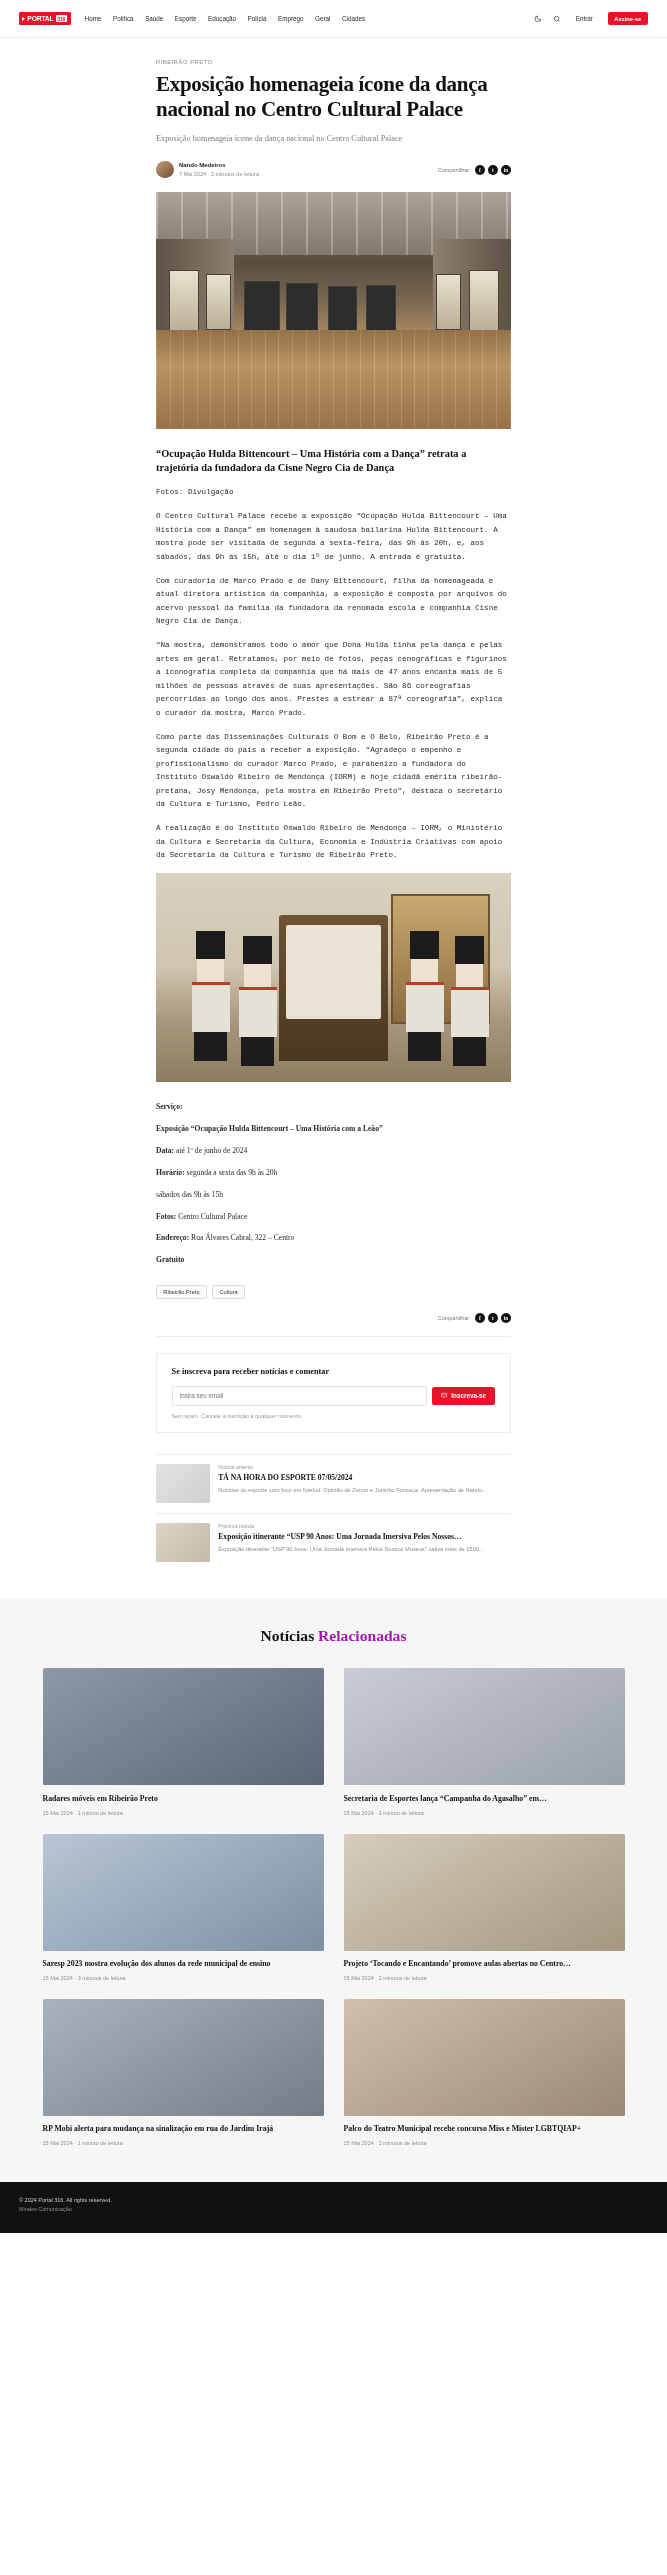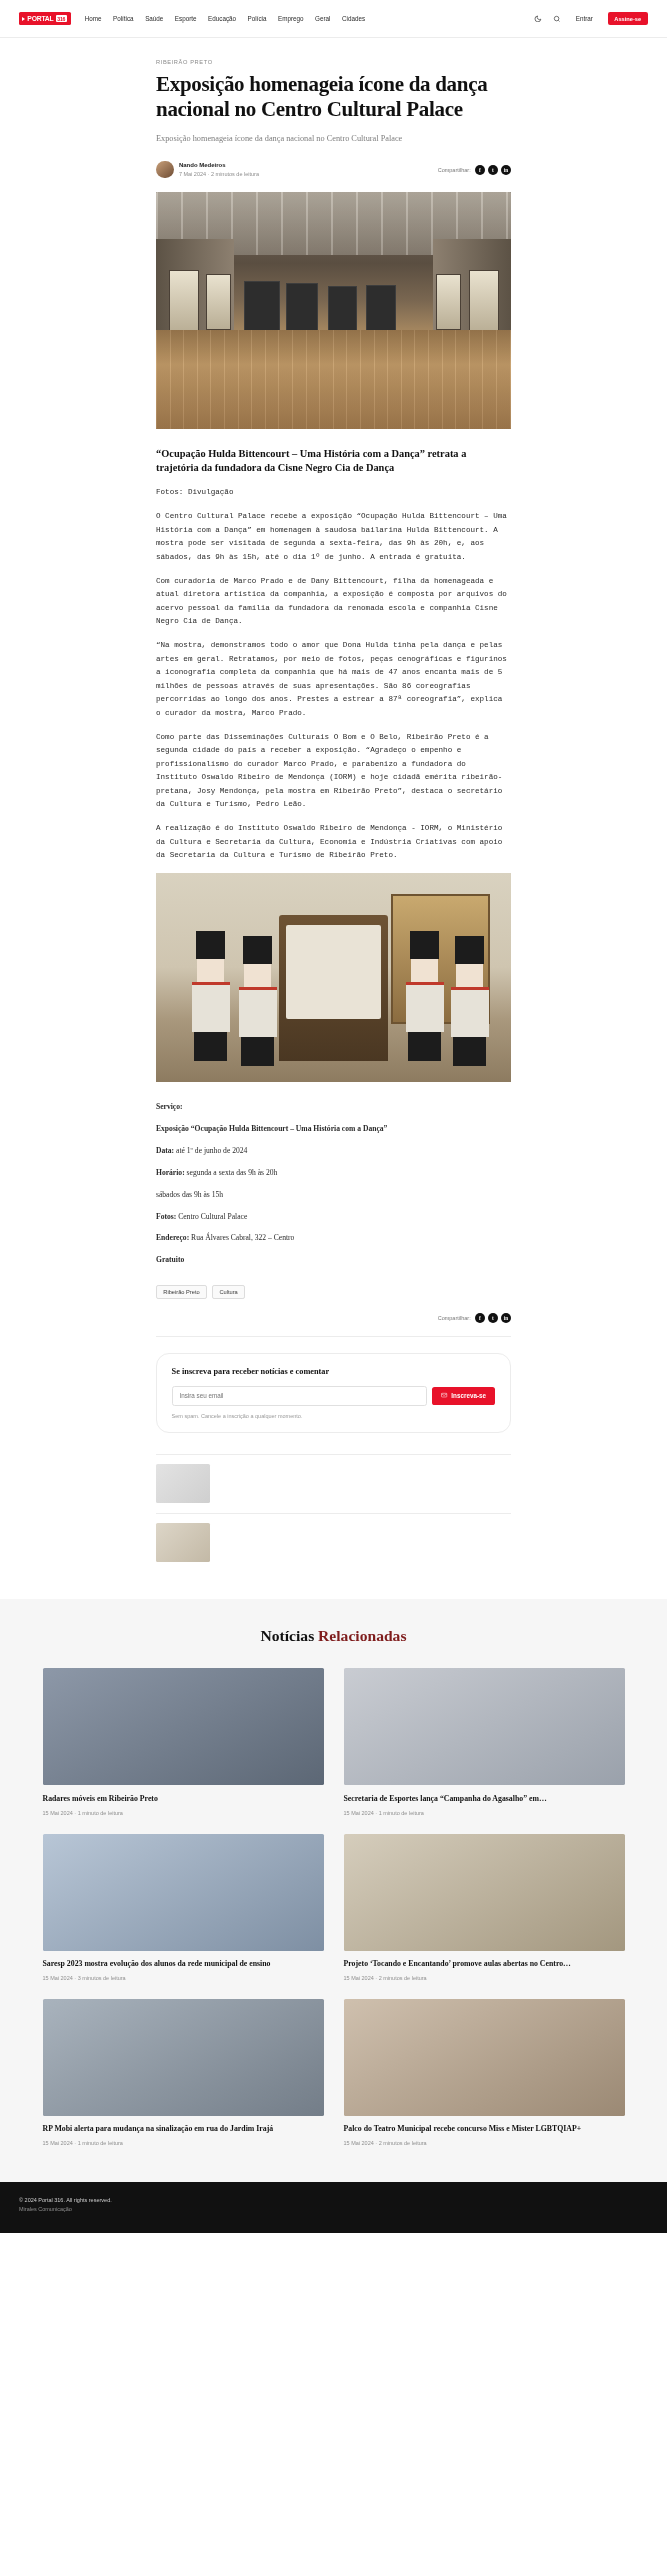--- a/index.html
+++ b/index.html
@@ -305,21 +305,21 @@
     justify-content: flex-end;
     align-items: center;
     gap: 3.1px;
     padding-bottom: 13.6px;
     border-bottom: 0.5px solid #ececec;
   }
 
   
   .newsletter {
     border: 0.5px solid #ececec;
-    border-radius: 13px;
+    border-radius: 0;
     padding: 13.6px 14.6px 12.5px;
     margin: 15.6px 0 21px;
   }
   .newsletter h3 {
     font-family: "Liberation Serif", serif;
     font-size: 8.3px;
     font-weight: bold;
     margin-bottom: 9.4px;
     color: #111;
   }
@@ -395,21 +395,21 @@
   }
   .related-inner { width: 582px; margin: 0 auto; }
   .related h2 {
     text-align: center;
     font-family: "Liberation Serif", serif;
     font-size: 15.6px;
     font-weight: bold;
     margin-bottom: 23px;
     color: #111;
   }
-  .related h2 .accent { color: #7f1d1d; }
+  .related h2 .accent { color: #a21caf; }
   .grid {
     display: grid;
     grid-template-columns: repeat(2, 1fr);
     gap: 17.7px 20px;
   }
   .card-thumb {
     width: 100%;
     height: 117px;
     border-radius: 1.6px;
     margin-bottom: 8.3px;
@@ -555,21 +555,21 @@
       <div class="nut" style="left:290px;bottom:15.6px;">
         <div class="hat"></div>
           <div class="head"></div>
           <div class="body"></div>
           <div class="legs"></div>
       </div>
     </div>
   </div>
 
   <div class="svc"><b>Serviço:</b></div>
-  <div class="svc"><b>Exposição “Ocupação Hulda Bittencourt – Uma História com a Dança”</b></div>
+  <div class="svc"><b>Exposição “Ocupação Hulda Bittencourt – Uma História com a Leão”</b></div>
   <div class="svc"><b>Data:</b><span> até 1º de junho de 2024</span></div>
   <div class="svc"><b>Horário:</b><span> segunda a sexta das 9h às 20h</span></div>
   <div class="svc"><span>sábados das 9h às 15h</span></div>
   <div class="svc"><b>Fotos:</b><span> Centro Cultural Palace</span></div>
   <div class="svc"><b>Endereço:</b><span> Rua Álvares Cabral, 322 – Centro</span></div>
   <div class="svc"><b>Gratuito</b></div>
 
   <div class="tags">
     <span class="tag">Ribeirão Preto</span>
     <span class="tag">Cultura</span>
@@ -594,23 +594,33 @@
             </svg>
         </span>
         <span>Inscreva-se</span>
       </button>
     </div>
     <div class="nl-note">Sem spam. Cancele a inscrição a qualquer momento.</div>
   </section>
 
   <div class="pn-item">
     <div class="pn-thumb"></div>
+    <div>
+      <div class="pn-label">Notícia anterior</div>
+      <div class="pn-title">TÁ NA HORA DO ESPORTE 07/05/2024</div>
+      <div class="pn-desc">Notícias do esporte com foco em futebol. Opinião de Zenon e Juninho Fonseca. Apresentação de Nando...</div>
+    </div>
   </div>
   <div class="pn-item">
     <div class="pn-thumb t2"></div>
+    <div>
+      <div class="pn-label">Próxima notícia</div>
+      <div class="pn-title">Exposição itinerante “USP 90 Anos: Uma Jornada Imersiva Pelos Nossos…</div>
+      <div class="pn-desc">Exposição itinerante “USP 90 Anos: Uma Jornada Imersiva Pelos Nossos Museus” cativa mais de 1500...</div>
+    </div>
   </div>
 </main>
 
 <section class="related">
   <div class="related-inner">
     <h2>
       <span>Notícias </span><span class="accent">Relacionadas</span>
     </h2>
     <div class="grid">
 

